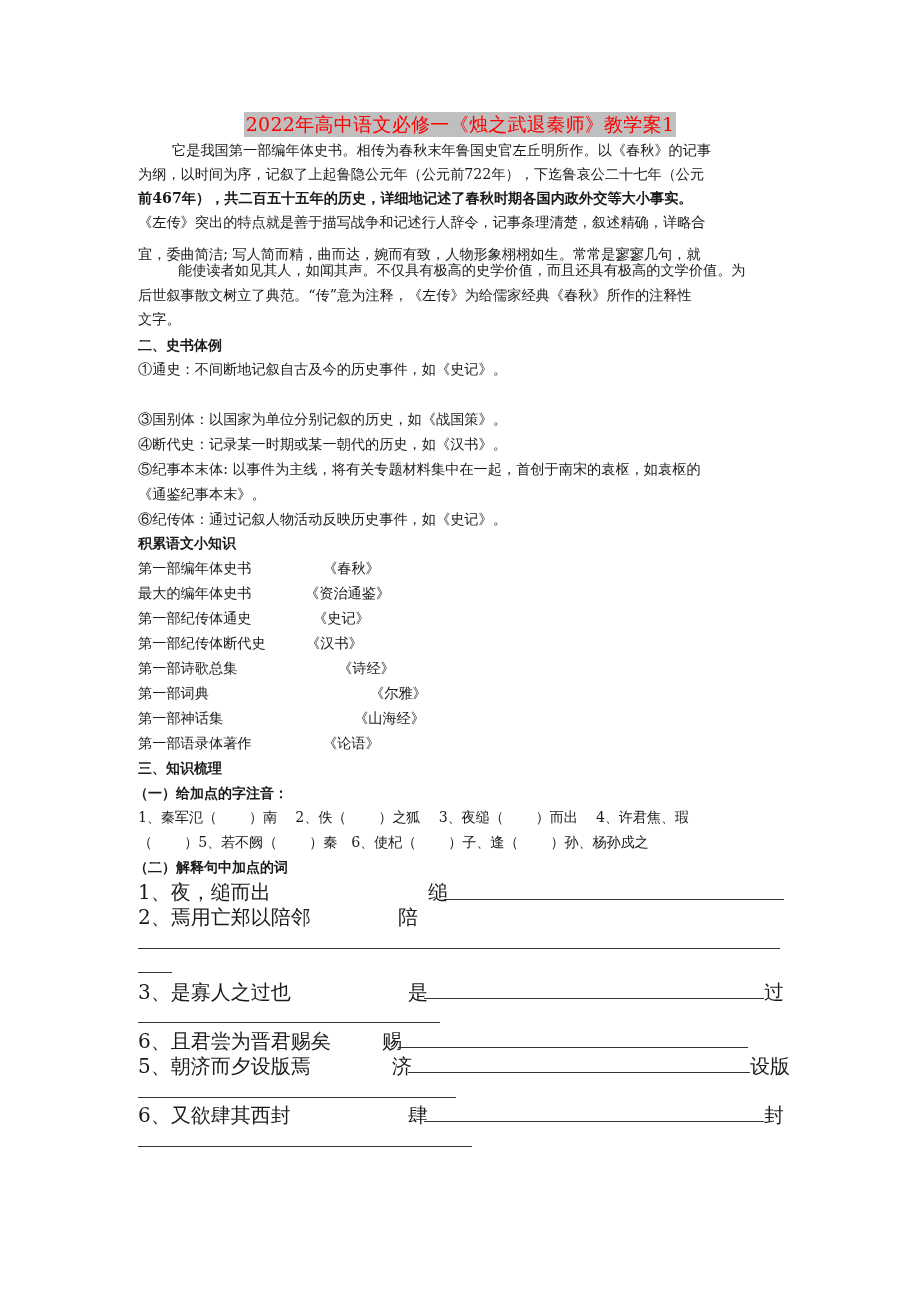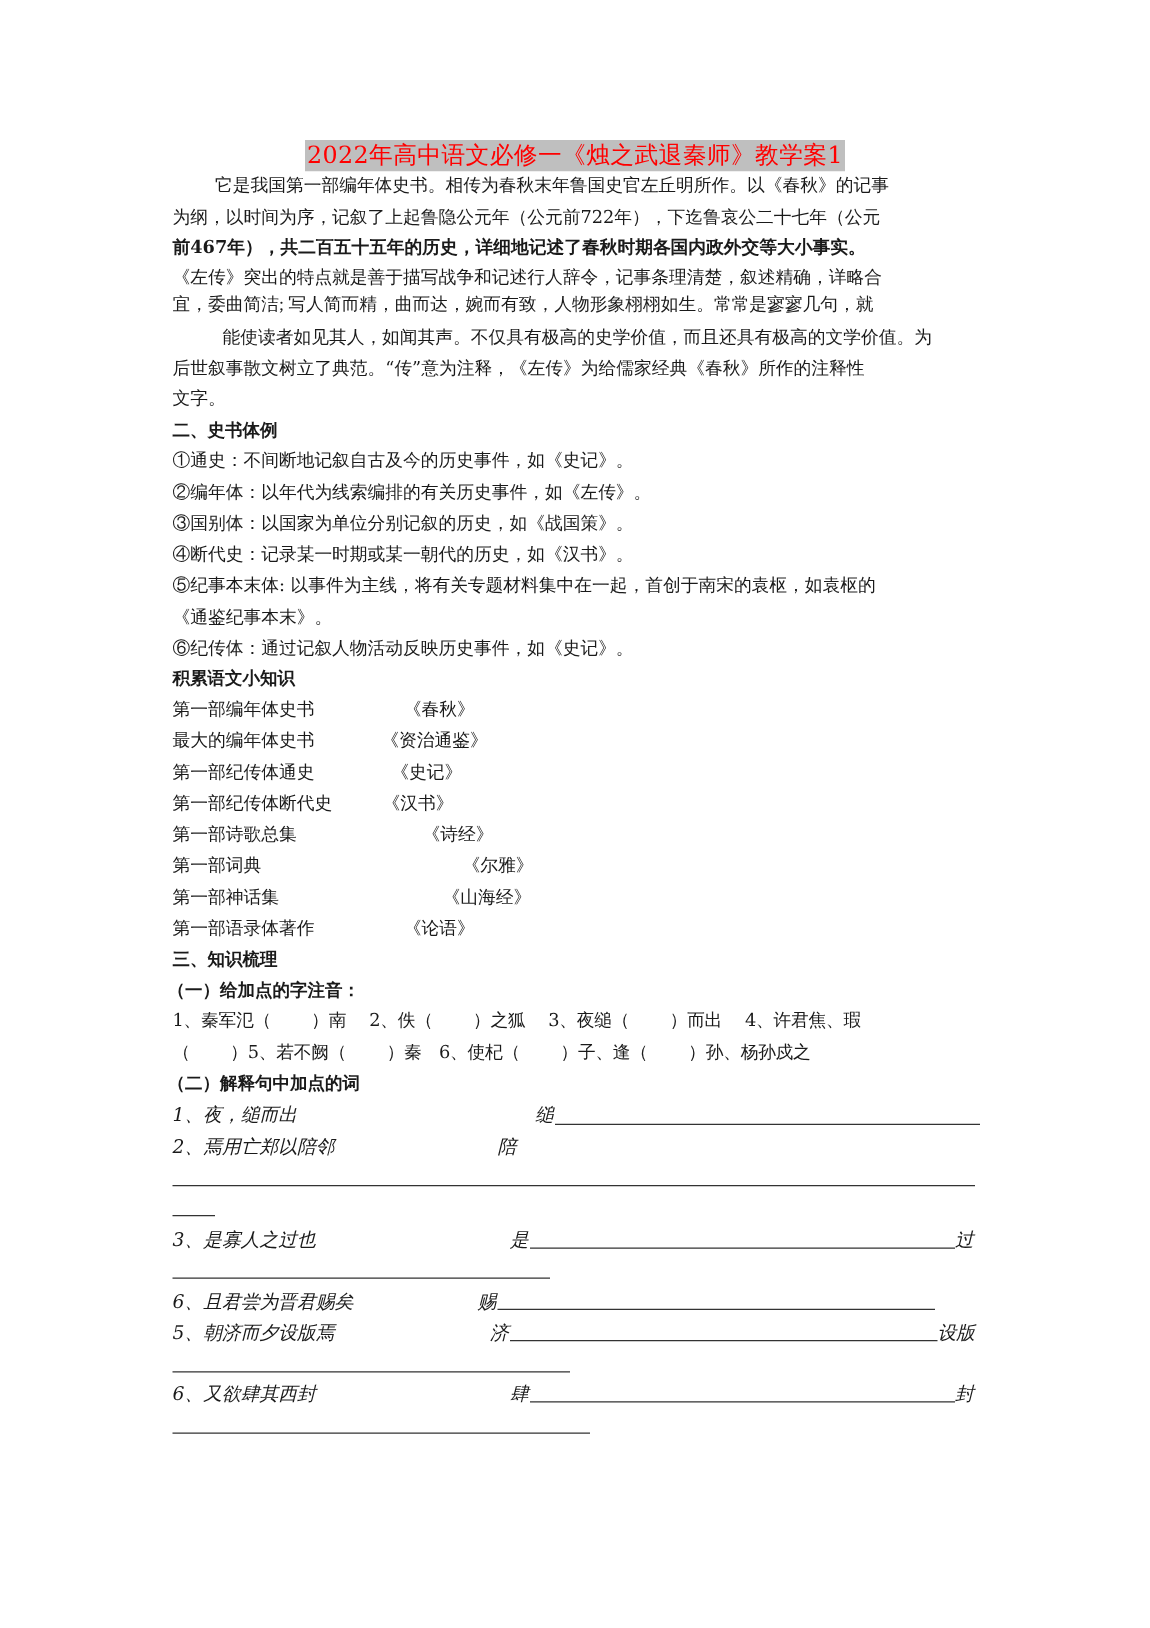--- a/index.html
+++ b/index.html
@@ -7,43 +7,42 @@
          font-family: "DejaVu Serif", "Liberation Serif", serif; color: #1a1a1a; }
   .page { position: absolute; left: 0; top: 0; width: 920px; height: 1302px; }
   .title-wrap { position: absolute; top: 112px; left: 0; width: 920px; text-align: center; }
   .title { display: inline-block; background: #bfbfbf; color: #ff0000; font-size: 19px;
            line-height: 25px; padding: 0 2px; letter-spacing: 0.3px; }
   .line { position: absolute; left: 138px; font-size: 14.2px; line-height: 20px; white-space: nowrap; }
   .bold { font-weight: bold; font-family: "DejaVu Sans", "Liberation Sans", sans-serif; font-size: 14px; }
   .kv-label { position: absolute; left: 0; }
   .kv-value { position: absolute; }
   .uline { position: absolute; height: 0; border-top: 1.4px solid #333; }
-  .abs { position: absolute; font-size: 15px; line-height: 20px; white-space: nowrap; font-style: italic; }
+  .abs { position: absolute; font-size: 20px; line-height: 20px; white-space: nowrap; }
 </style>
 </head>
 <body>
 
 <div class="page">
 
   <div class="title-wrap">
     <span class="title">2022年高中语文必修一《烛之武退秦师》教学案1</span>
   </div>
 
-  <div class="line" style="top:140px;left:172px;font-family:Liberation Mono, monospace;">它是我国第一部编年体史书。相传为春秋末年鲁国史官左丘明所作。以《春秋》的记事</div>
+  <div class="line" style="top:140px;left:172px;">它是我国第一部编年体史书。相传为春秋末年鲁国史官左丘明所作。以《春秋》的记事</div>
   <div class="line" style="top:164px;">为纲，以时间为序，记叙了上起鲁隐公元年（公元前722年），下迄鲁哀公二十七年（公元</div>
   <div class="line" style="top:188px;font-weight:bold;">前467年），共二百五十五年的历史，详细地记述了春秋时期各国内政外交等大小事实。</div>
   <div class="line" style="top:212px;">《左传》突出的特点就是善于描写战争和记述行人辞令，记事条理清楚，叙述精确，详略合</div>
-  <div class="line" style="top:234px;font-family:Liberation Serif, serif;">宜，委曲简洁; 写人简而精，曲而达，婉而有致，人物形象栩栩如生。常常是寥寥几句，就</div>
+  <div class="line" style="top:244px;">宜，委曲简洁; 写人简而精，曲而达，婉而有致，人物形象栩栩如生。常常是寥寥几句，就</div>
   <div class="line" style="top:260px;margin-left:40px;">能使读者如见其人，如闻其声。不仅具有极高的史学价值，而且还具有极高的文学价值。为</div>
   <div class="line" style="top:285px;">后世叙事散文树立了典范。“传”意为注释，《左传》为给儒家经典《春秋》所作的注释性</div>
   <div class="line" style="top:309px;">文字。</div>
 
   <div class="line bold" style="top:335px;">二、史书体例</div>
   <div class="line" style="top:359px;">①通史：不间断地记叙自古及今的历史事件，如《史记》。</div>
-  <div class="line" style="top:384px;">②编年体：以年代为线索编排的有关历史事件，如《左传》。</div>
   <div class="line" style="top:409px;">③国别体：以国家为单位分别记叙的历史，如《战国策》。</div>
   <div class="line" style="top:434px;">④断代史：记录某一时期或某一朝代的历史，如《汉书》。</div>
   <div class="line" style="top:459px;">⑤纪事本末体: 以事件为主线，将有关专题材料集中在一起，首创于南宋的袁枢，如袁枢的</div>
   <div class="line" style="top:484px;">《通鉴纪事本末》。</div>
   <div class="line" style="top:509px;">⑥纪传体：通过记叙人物活动反映历史事件，如《史记》。</div>
 
   <div class="line bold" style="top:533px;">积累语文小知识</div>
   <div class="line" style="top:558px;width:400px;">
     <span class="kv-label">第一部编年体史书</span>
     <span class="kv-value" style="left:185px;">《春秋》</span>

